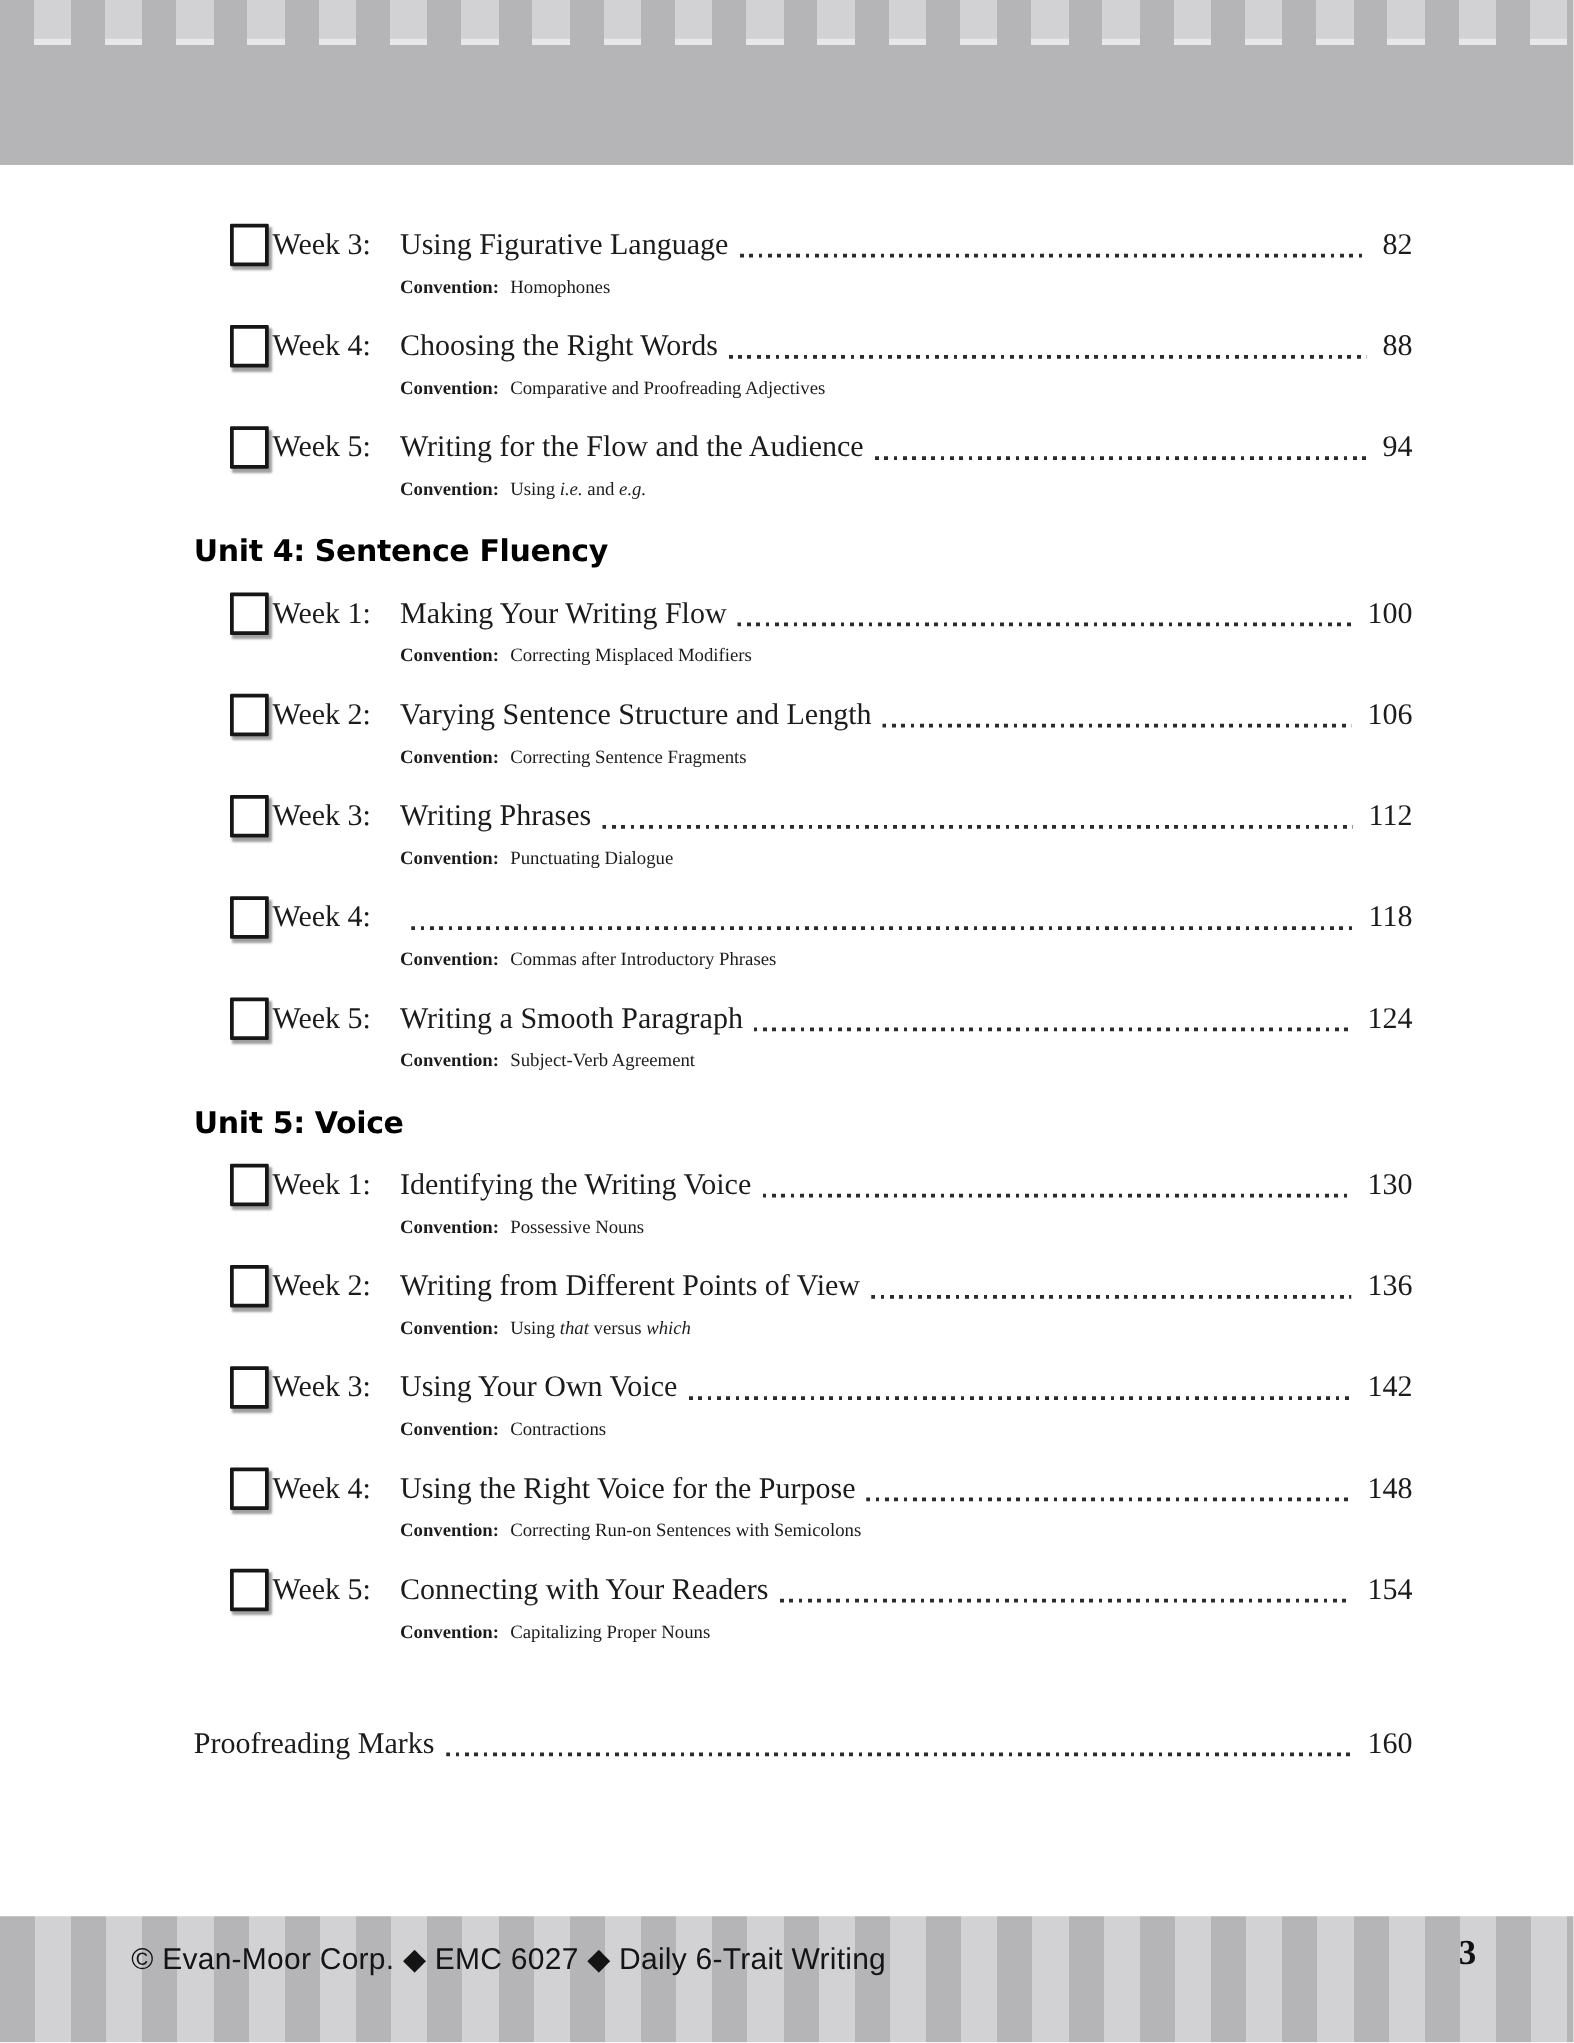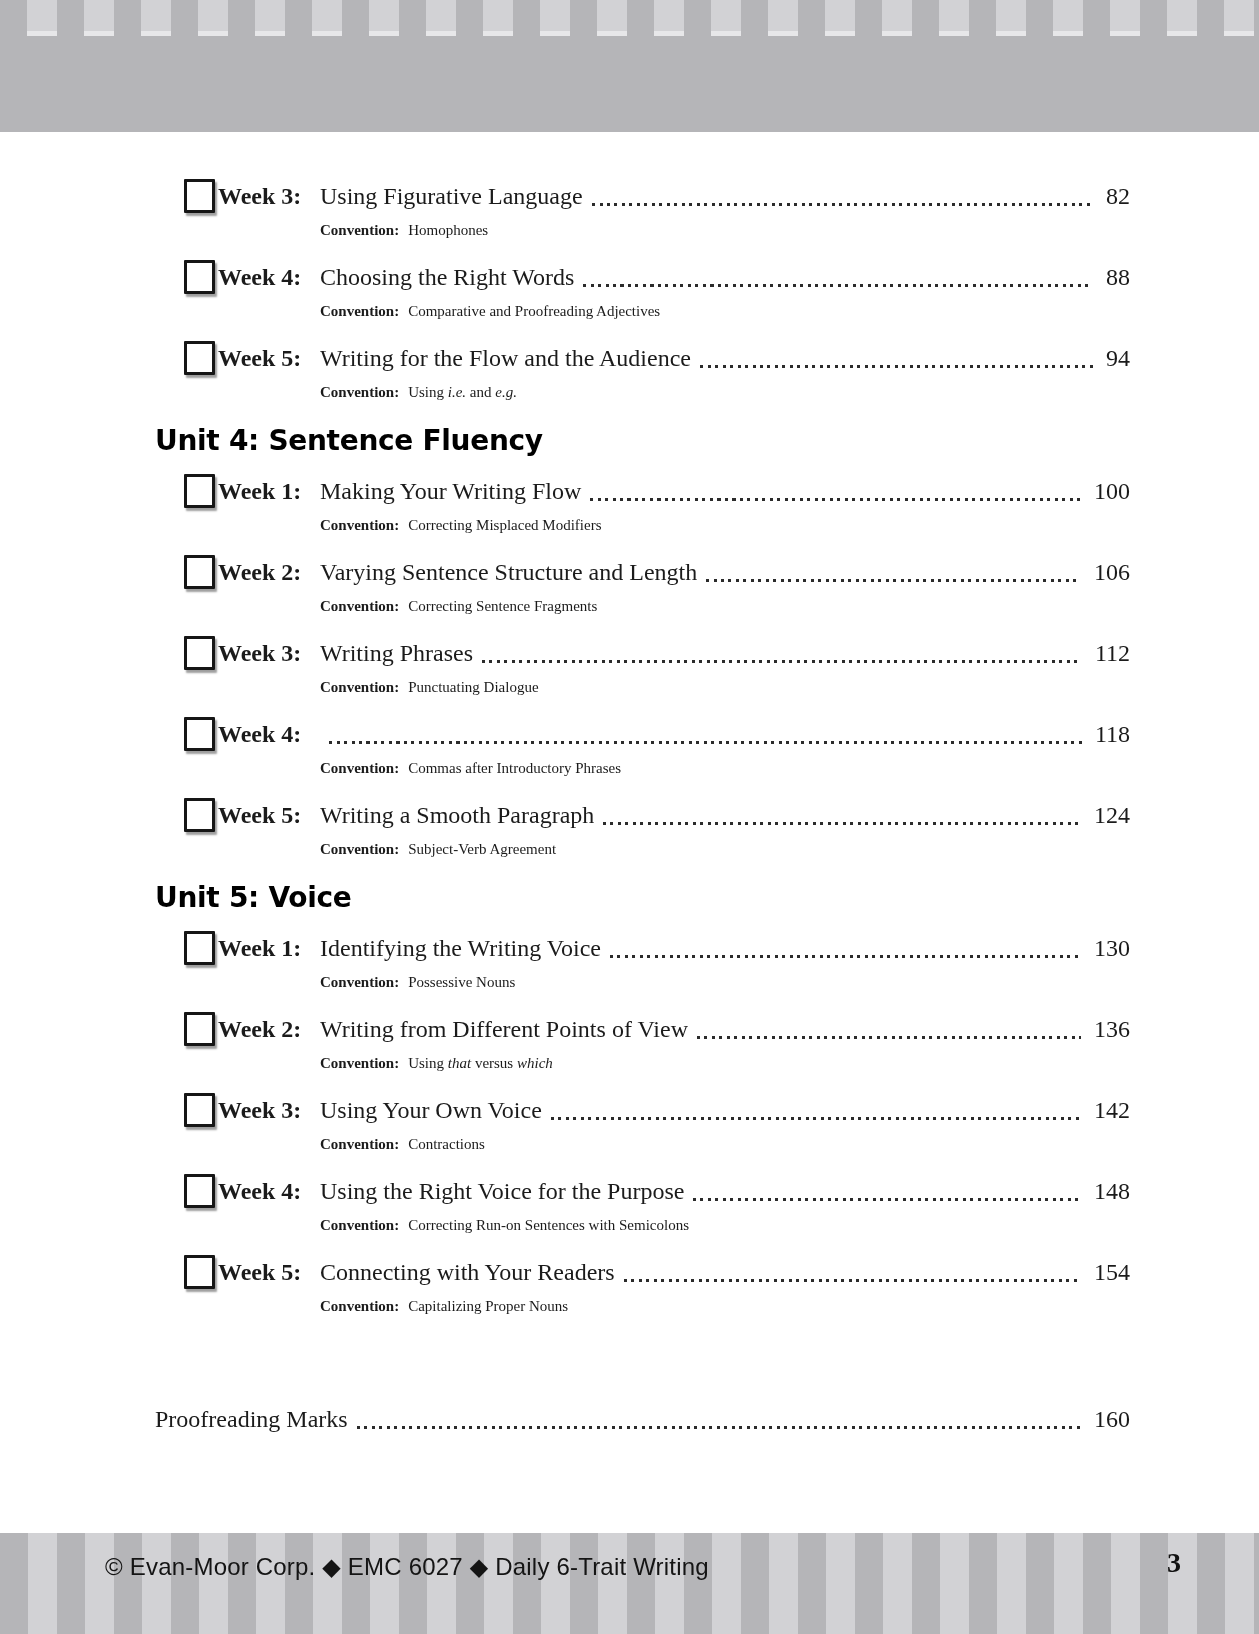--- a/index.html
+++ b/index.html
@@ -28,48 +28,48 @@
   }
   .footer-num {
     position:absolute; right:78px; top:14px;
     font-family:"Liberation Serif", serif; font-weight:bold; font-size:28px; color:#111;
   }
 
   
   .content { position:absolute; top:132px; left:155px; width:975px; padding-top:48px; }
 
   .unit-heading {
-    font-family:"DejaVu Sans", sans-serif; font-weight:800; font-size:28px;
+    font-family:"DejaVu Sans", sans-serif; font-weight:800; font-size:24px;
     line-height:36px; margin:14px 0 16px 0; color:#000; letter-spacing:-0.3px;
   }
 
   .entry { margin-bottom:14px; }
   .line1 {
     display:flex; align-items:baseline; position:relative;
     padding-left:63px; font-size:24px; line-height:33px;
   }
   .line1.no-indent { padding-left:0; }
   .checkbox {
     position:absolute; left:29px; top:-1px; width:25px; height:28px;
     border:3px solid #161616; background:#fff; border-radius:1px;
     box-shadow:2px 3px 2px rgba(0,0,0,0.38);
   }
-  .week  { flex:0 0 102px; white-space:nowrap;font-weight:bold; }
+  .week  { flex:0 0 102px; white-space:nowrap; }
   .title { flex:0 0 auto; white-space:nowrap; }
   .leader {
     flex:1 1 auto; height:3px; align-self:flex-end; margin:0 13px 7px 9px;
     background-image:repeating-linear-gradient(90deg, #2b2b2b 0 3px, transparent 3px 7.5px);
   }
   .pagenum { flex:0 0 auto; }
 
   .line2 { padding-left:165px; font-size:15px; line-height:33px; margin-top:1px; }
   .conv-label { font-weight:bold; margin-right:9px; }
   .conv-text i { font-style:italic; }
 
-  .standalone { margin-top:80px; }
+  .standalone { margin-top:56px; }
 </style>
 </head>
 <body>
 
 <div class="page">
 
   <div class="band-top"></div>
 
   <main class="content" id="toc-root">
       <div class="entry">

